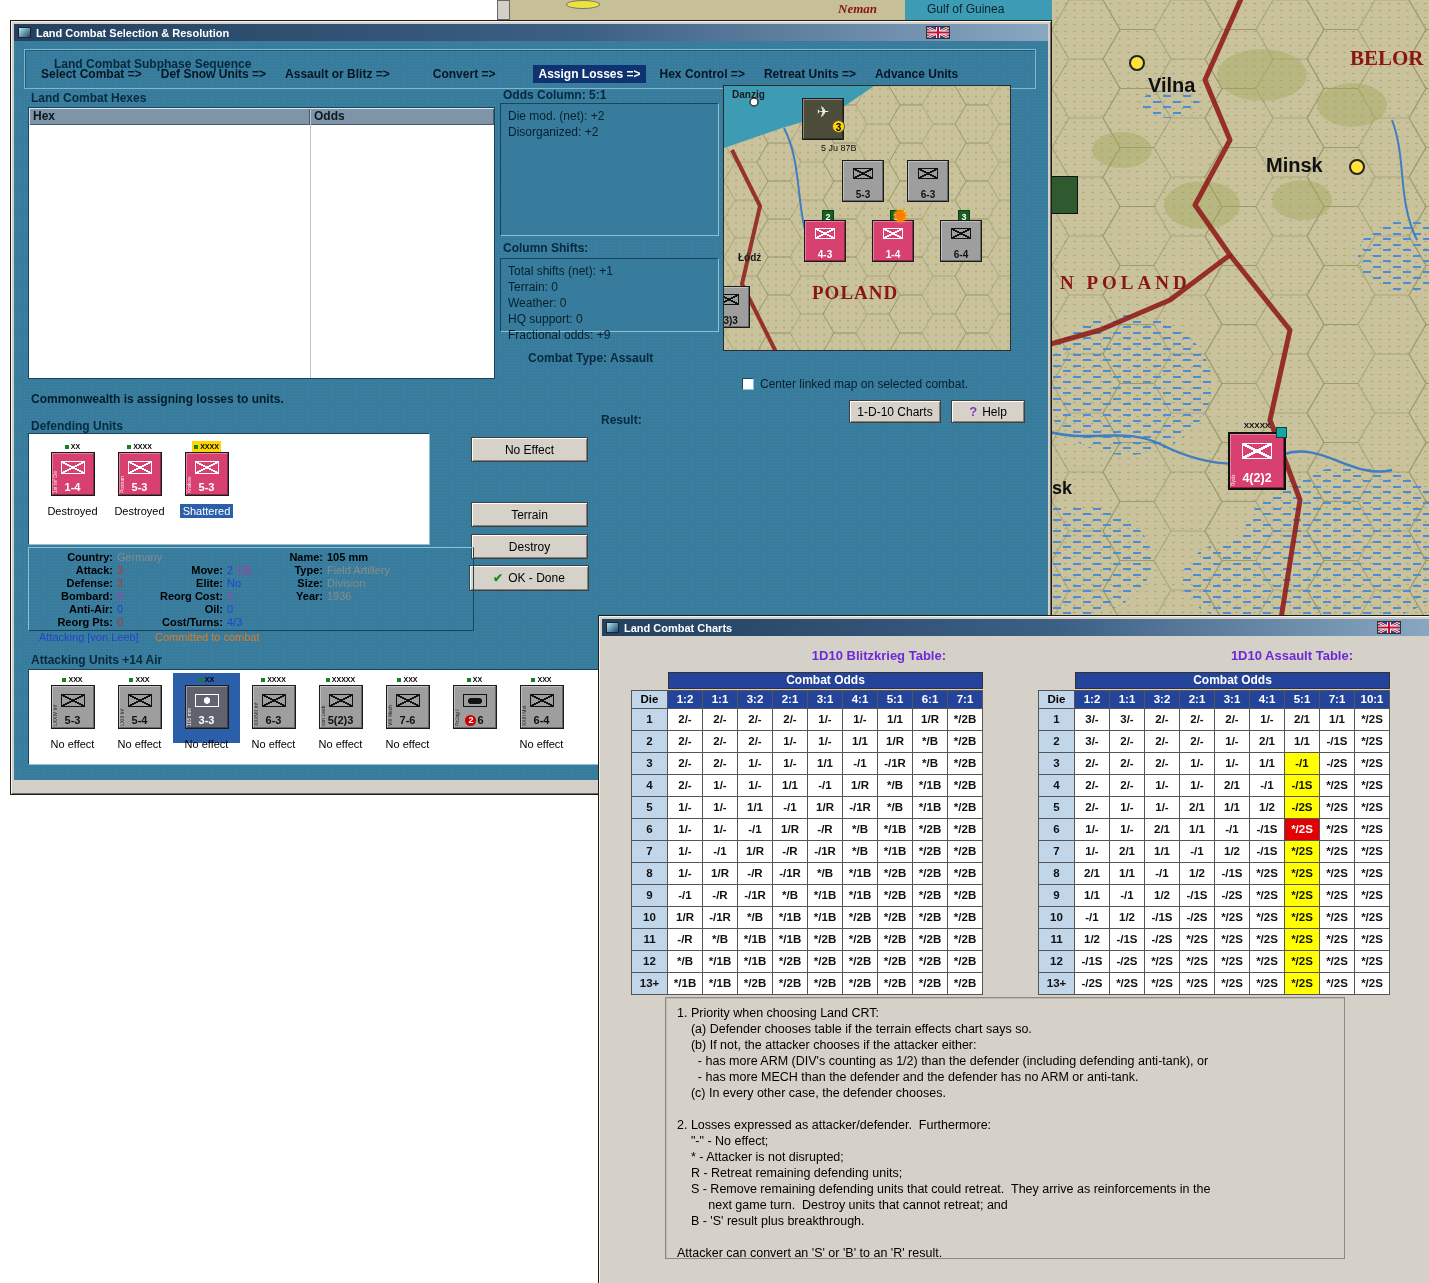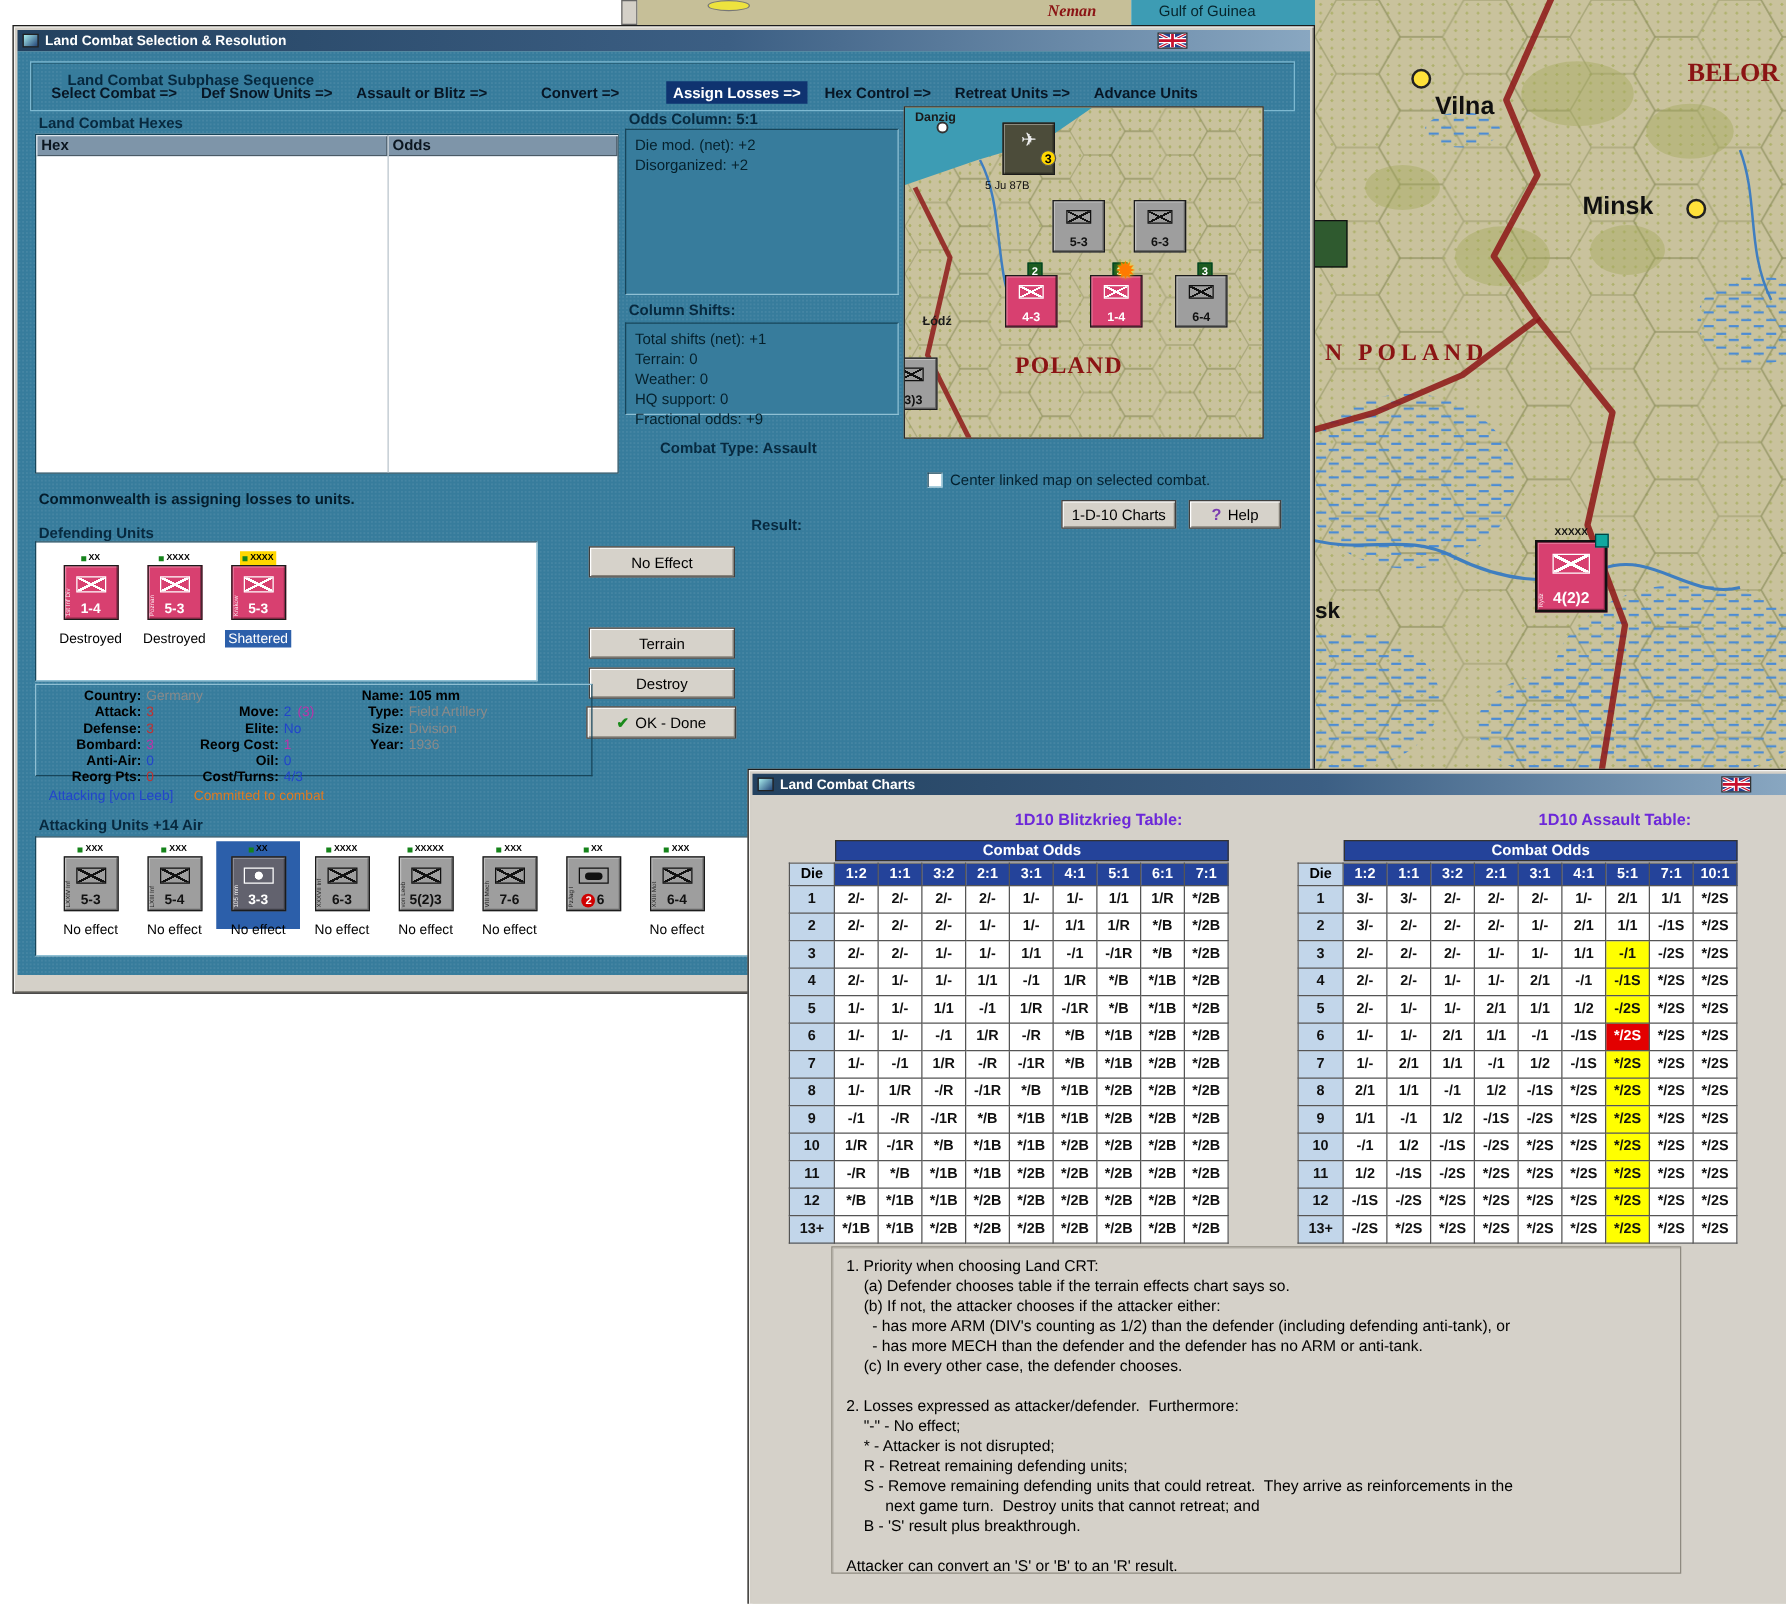--- a/index.html
+++ b/index.html
@@ -115,21 +115,21 @@
   .mc.dark { background:#4c4c3a; color:#eee; }
   .mc .sym { width:20px; height:11px; top:7px; }
   .mc .uval { bottom:1px; font-size:10px; }
   .plane { position:absolute; top:4px; left:0; width:100%; text-align:center; font-size:15px; color:#eee; }
   .ybadge { position:absolute; width:13px; height:13px; border-radius:50%; background:#ffd700; color:#000;
          border:1px solid #555; font:bold 10px/13px "Liberation Sans",sans-serif; text-align:center; }
   .mbadge { position:absolute; width:12px; height:12px; background:#1d5c20; color:#fff; border:1px solid #042;
          font:bold 9px/12px "Liberation Sans",sans-serif; text-align:center; }
   .mm-city { position:absolute; font:bold 10px "Liberation Sans",sans-serif; color:#1a1a1a; white-space:nowrap; }
   .mm-region { position:absolute; font:bold 19px "Liberation Serif",serif; color:#8b1414; letter-spacing:1px; }
-  .mm-airlbl { position:absolute; font:9px "Liberation Sans",sans-serif; color:#111; white-space:nowrap; }
+  .mm-airlbl { position:absolute; font:9px "Liberation Sans",sans-serif; color:#111; white-space:nowrap;margin-left:33px; }
   .boom { position:absolute; font-size:20px; color:#ff7a00; text-shadow:0 0 3px #ffe000; z-index:3; }
 
   .cbrow { position:absolute; left:728px; top:336px; display:flex; gap:6px; align-items:center;
          font:12px "Liberation Sans",sans-serif; color:#04202e; }
   .cb { width:12px; height:12px; background:#fff; border:1px solid; border-color:#17455a #8fc0d4 #8fc0d4 #17455a; }
 
   .btn { position:absolute; background:#d6d2ca; border:1px solid #404040;
          box-shadow: inset 1px 1px 0 #fff, inset -1px -1px 0 #86827a;
          font:12px "Liberation Sans",sans-serif; color:#000;
          display:flex; align-items:center; justify-content:center; gap:5px; cursor:default; }
@@ -150,21 +150,21 @@
   .ucell.sel { background:linear-gradient(#2c5faa 0 70px, #fff 70px); }
   .ucell.sel .counter { background:#62626e; color:#fff; }
   .usize { height:11px; font:bold 7px/11px "Liberation Sans",sans-serif; color:#000;
          display:flex; align-items:center; gap:2px; }
   .usize::before { content:""; width:4px; height:4px; background:#15831a; }
   .usize.ysel { background:#ffd700; padding:0 2px; }
   .ustatus { margin-top:8px; font:11px "Liberation Sans",sans-serif; color:#000; padding:1px 3px; white-space:nowrap; }
   .ustatus.sel { background:#2c5faa; color:#fff; }
   .ustatus:empty { display:none; }
 
-  .details { position:absolute; left:14px; top:506px; width:446px; height:74px;
+  .details { position:absolute; left:14px; top:506px; width:446px; height:84px;
          border:1px solid; border-color:#8fc0d4 #17455a #17455a #8fc0d4; }
   .drow { position:absolute; left:6px; right:4px; height:13px; }
   .dl { position:absolute; font:bold 11px "Liberation Sans",sans-serif; color:#000; text-align:right; white-space:nowrap; }
   .dv { position:absolute; font:11px "Liberation Sans",sans-serif; white-space:nowrap; }
   .l1 { left:4px; width:74px; } .l2 { left:102px; width:86px; } .l3 { left:224px; width:64px; }
   .v1 { left:82px; } .v2 { left:192px; } .v2b { left:203px; } .v3 { left:292px; }
   .c-gray { color:#8a8a8a; } .c-red { color:#c03030; } .c-mag { color:#bb33aa; }
   .c-blue { color:#2244cc; } .c-orange { color:#e07a20; } .c-bold { font-weight:bold; color:#000; }
 
   

